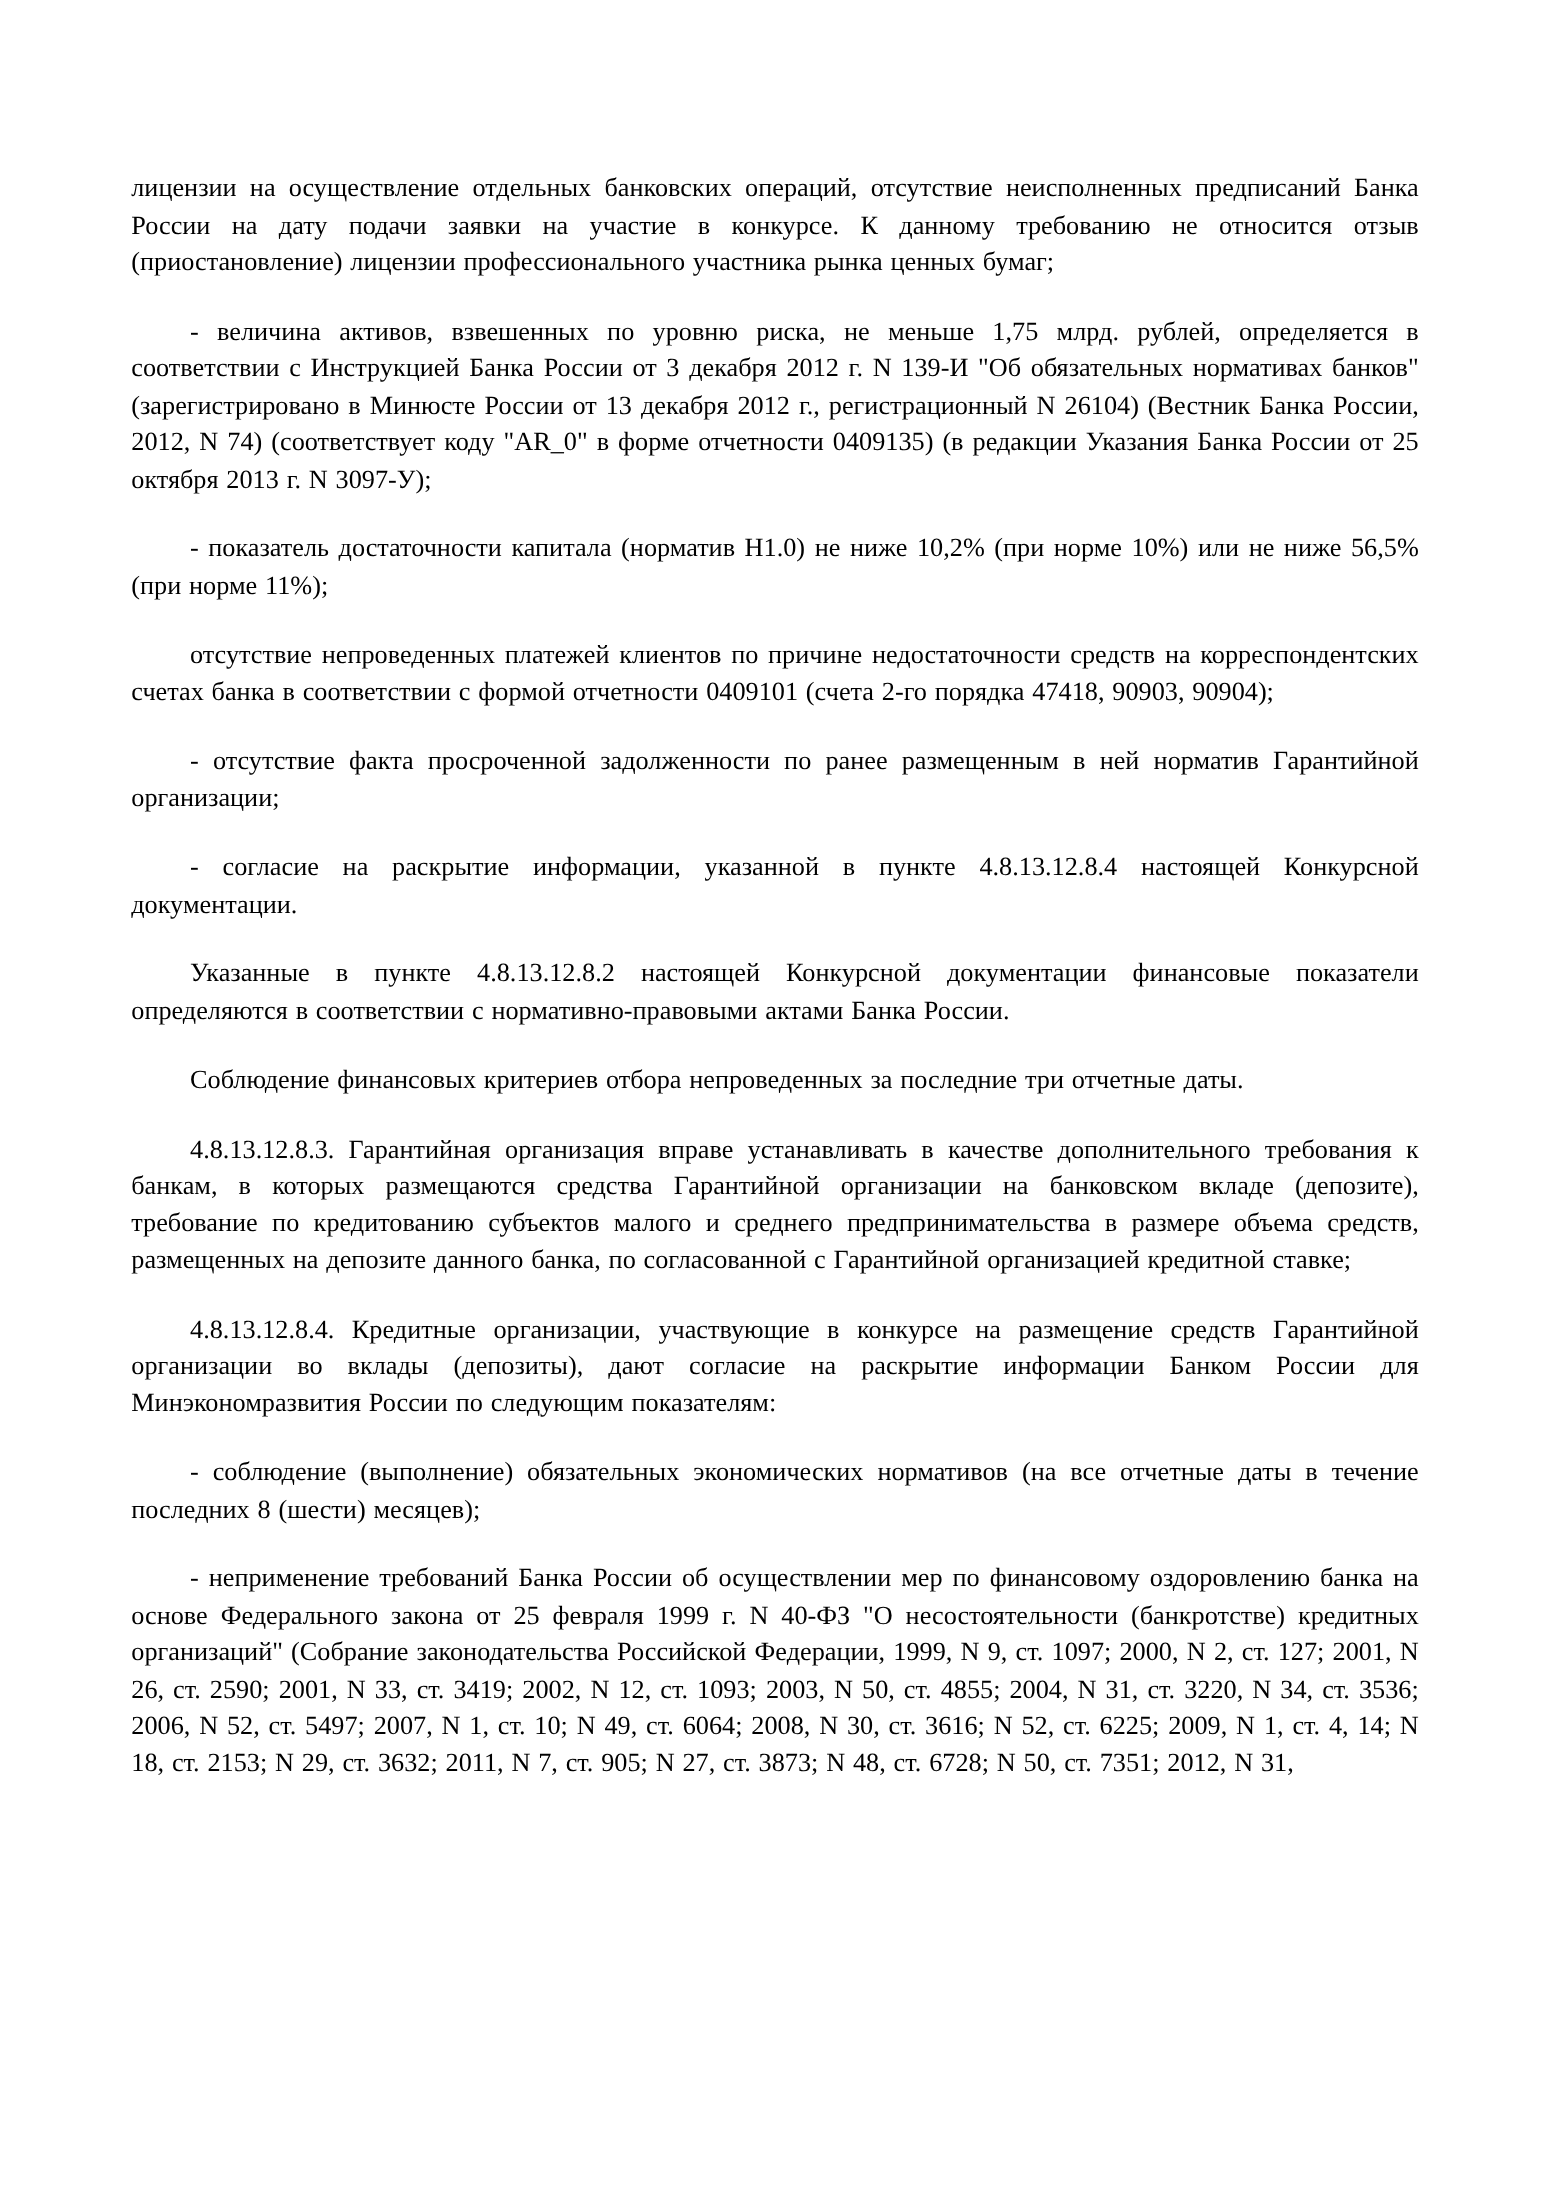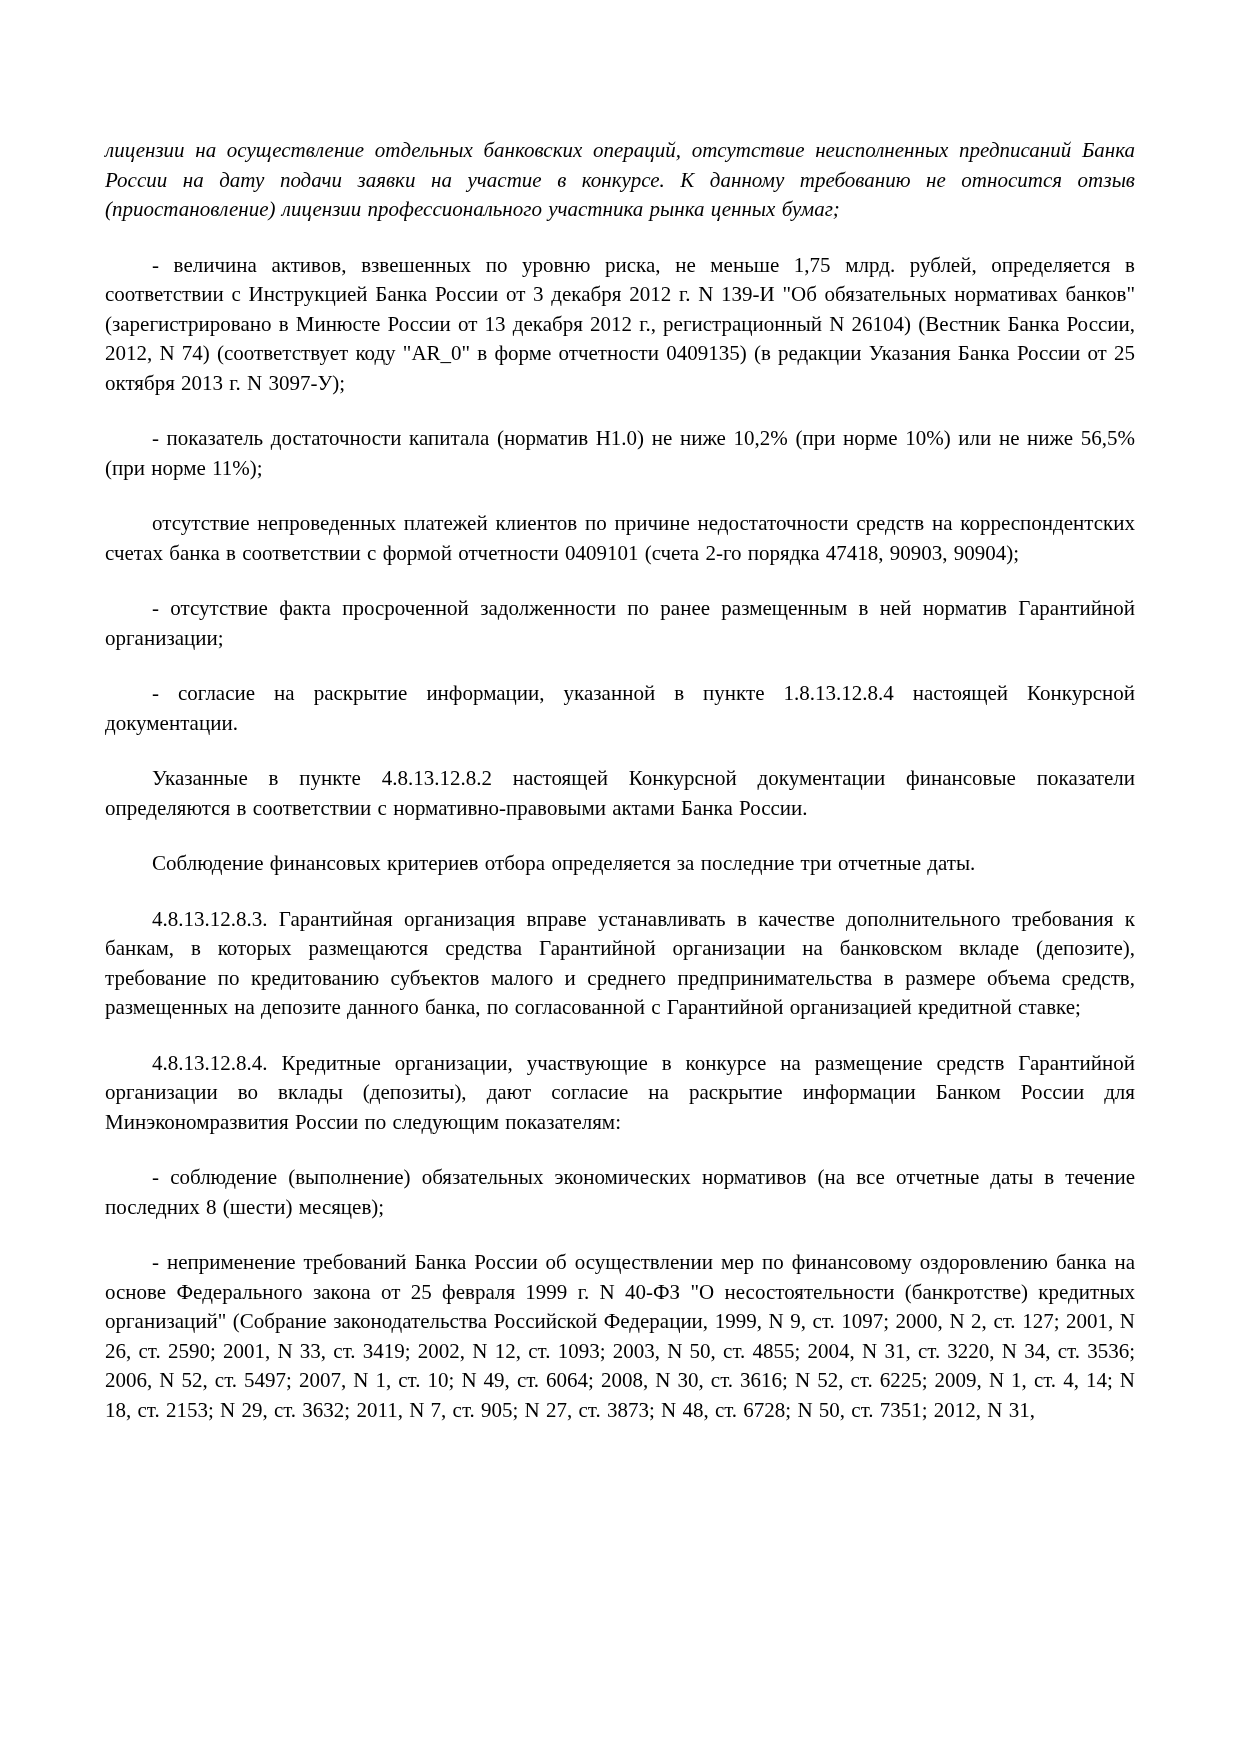--- a/index.html
+++ b/index.html
@@ -32,34 +32,33 @@
   .para {
     margin: 0 0 26px 0;
     font-size: 21px;
     line-height: 29.5px;
     text-align: justify;
     text-indent: 47px;
     word-spacing: 1px;
   }
   .para.flush {
     text-indent: 0;
-    font-style: italic;
   }
 </style>
 </head>
 <body>
 
 <div class="page">
   <div class="content">
     <p class="para flush">лицензии на осуществление отдельных банковских операций, отсутствие неисполненных предписаний Банка России на дату подачи заявки на участие в конкурсе. К данному требованию не относится отзыв (приостановление) лицензии профессионального участника рынка ценных бумаг;</p>
     <p class="para">- величина активов, взвешенных по уровню риска, не меньше 1,75 млрд. рублей, определяется в соответствии с Инструкцией Банка России от 3 декабря 2012 г. N 139-И "Об обязательных нормативах банков" (зарегистрировано в Минюсте России от 13 декабря 2012 г., регистрационный N 26104) (Вестник Банка России, 2012, N 74) (соответствует коду "AR_0" в форме отчетности 0409135) (в редакции Указания Банка России от 25 октября 2013 г. N 3097-У);</p>
     <p class="para">- показатель достаточности капитала (норматив Н1.0) не ниже 10,2% (при норме 10%) или не ниже 56,5% (при норме 11%);</p>
     <p class="para">отсутствие непроведенных платежей клиентов по причине недостаточности средств на корреспондентских счетах банка в соответствии с формой отчетности 0409101 (счета 2-го порядка 47418, 90903, 90904);</p>
     <p class="para">- отсутствие факта просроченной задолженности по ранее размещенным в ней норматив Гарантийной организации;</p>
-    <p class="para">- согласие на раскрытие информации, указанной в пункте 1.8.13.12.8.4 настоящей Конкурсной документации.</p>
+    <p class="para">- согласие на раскрытие информации, указанной в пункте 4.8.13.12.8.4 настоящей Конкурсной документации.</p>
     <p class="para">Указанные в пункте 4.8.13.12.8.2 настоящей Конкурсной документации финансовые показатели определяются в соответствии с нормативно-правовыми актами Банка России.</p>
-    <p class="para">Соблюдение финансовых критериев отбора определяется за последние три отчетные даты.</p>
+    <p class="para">Соблюдение финансовых критериев отбора непроведенных за последние три отчетные даты.</p>
     <p class="para">4.8.13.12.8.3. Гарантийная организация вправе устанавливать в качестве дополнительного требования к банкам, в которых размещаются средства Гарантийной организации на банковском вкладе (депозите), требование по кредитованию субъектов малого и среднего предпринимательства в размере объема средств, размещенных на депозите данного банка, по согласованной с Гарантийной организацией кредитной ставке;</p>
     <p class="para">4.8.13.12.8.4. Кредитные организации, участвующие в конкурсе на размещение средств Гарантийной организации во вклады (депозиты), дают согласие на раскрытие информации Банком России для Минэкономразвития России по следующим показателям:</p>
     <p class="para">- соблюдение (выполнение) обязательных экономических нормативов (на все отчетные даты в течение последних 8 (шести) месяцев);</p>
     <p class="para">- неприменение требований Банка России об осуществлении мер по финансовому оздоровлению банка на основе Федерального закона от 25 февраля 1999 г. N 40-ФЗ "О несостоятельности (банкротстве) кредитных организаций" (Собрание законодательства Российской Федерации, 1999, N 9, ст. 1097; 2000, N 2, ст. 127; 2001, N 26, ст. 2590; 2001, N 33, ст. 3419; 2002, N 12, ст. 1093; 2003, N 50, ст. 4855; 2004, N 31, ст. 3220, N 34, ст. 3536; 2006, N 52, ст. 5497; 2007, N 1, ст. 10; N 49, ст. 6064; 2008, N 30, ст. 3616; N 52, ст. 6225; 2009, N 1, ст. 4, 14; N 18, ст. 2153; N 29, ст. 3632; 2011, N 7, ст. 905; N 27, ст. 3873; N 48, ст. 6728; N 50, ст. 7351; 2012, N 31,</p>
   </div>
 </div>
 
 </body></html>

